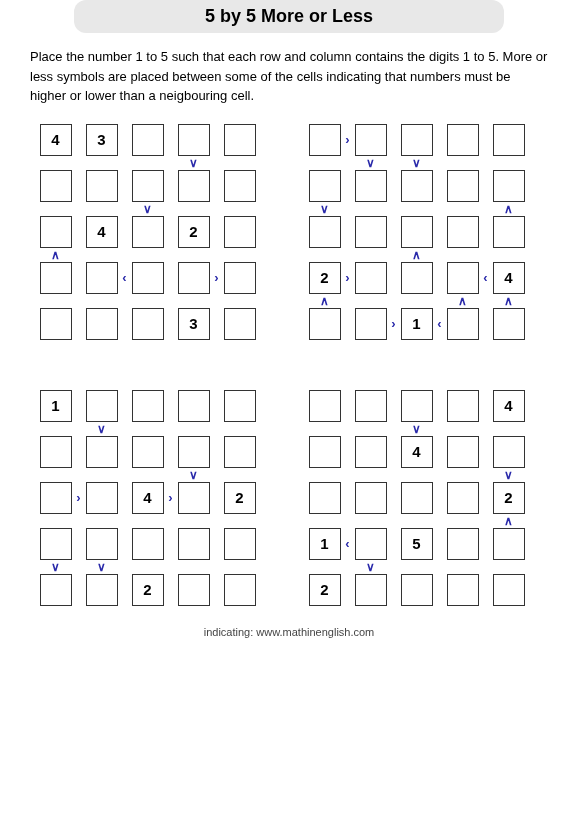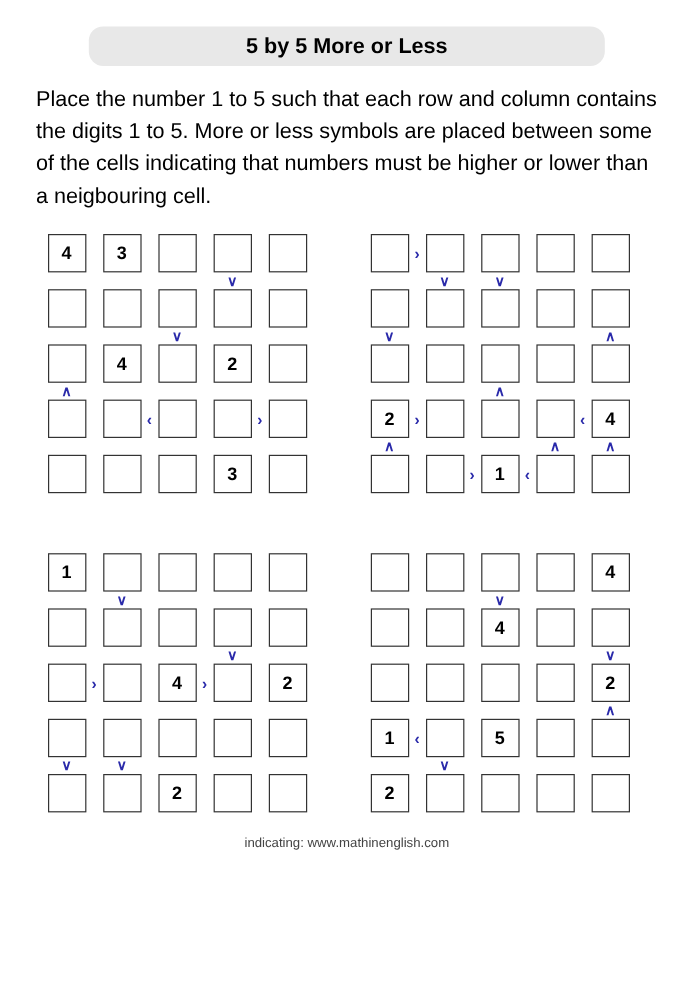--- a/index.html
+++ b/index.html
@@ -7,35 +7,35 @@
       width: 578px;
       min-height: 818px;
       background: white;
       font-family: Arial, sans-serif;
       font-size: 13px;
       color: #000;
     }
     .page {
       width: 578px;
       min-height: 818px;
-      padding: 22px 20px 10px 20px;
+      padding: 0 20px 10px 20px;
       position: relative;
     }
     .title-bar {
       background: #e8e8e8;
       border-radius: 12px;
       text-align: center;
       padding: 6px 20px;
       font-size: 18px;
       font-weight: bold;
       margin: 0 auto 14px auto;
       width: 80%;
     }
     .instructions {
-      font-size: 18px;
+      font-size: 13px;
       line-height: 1.5;
       margin-bottom: 18px;
       padding: 0 10px;
     }
     .puzzles-row {
       display: flex;
       flex-direction: row;
       justify-content: space-around;
       margin-bottom: 20px;
     }

